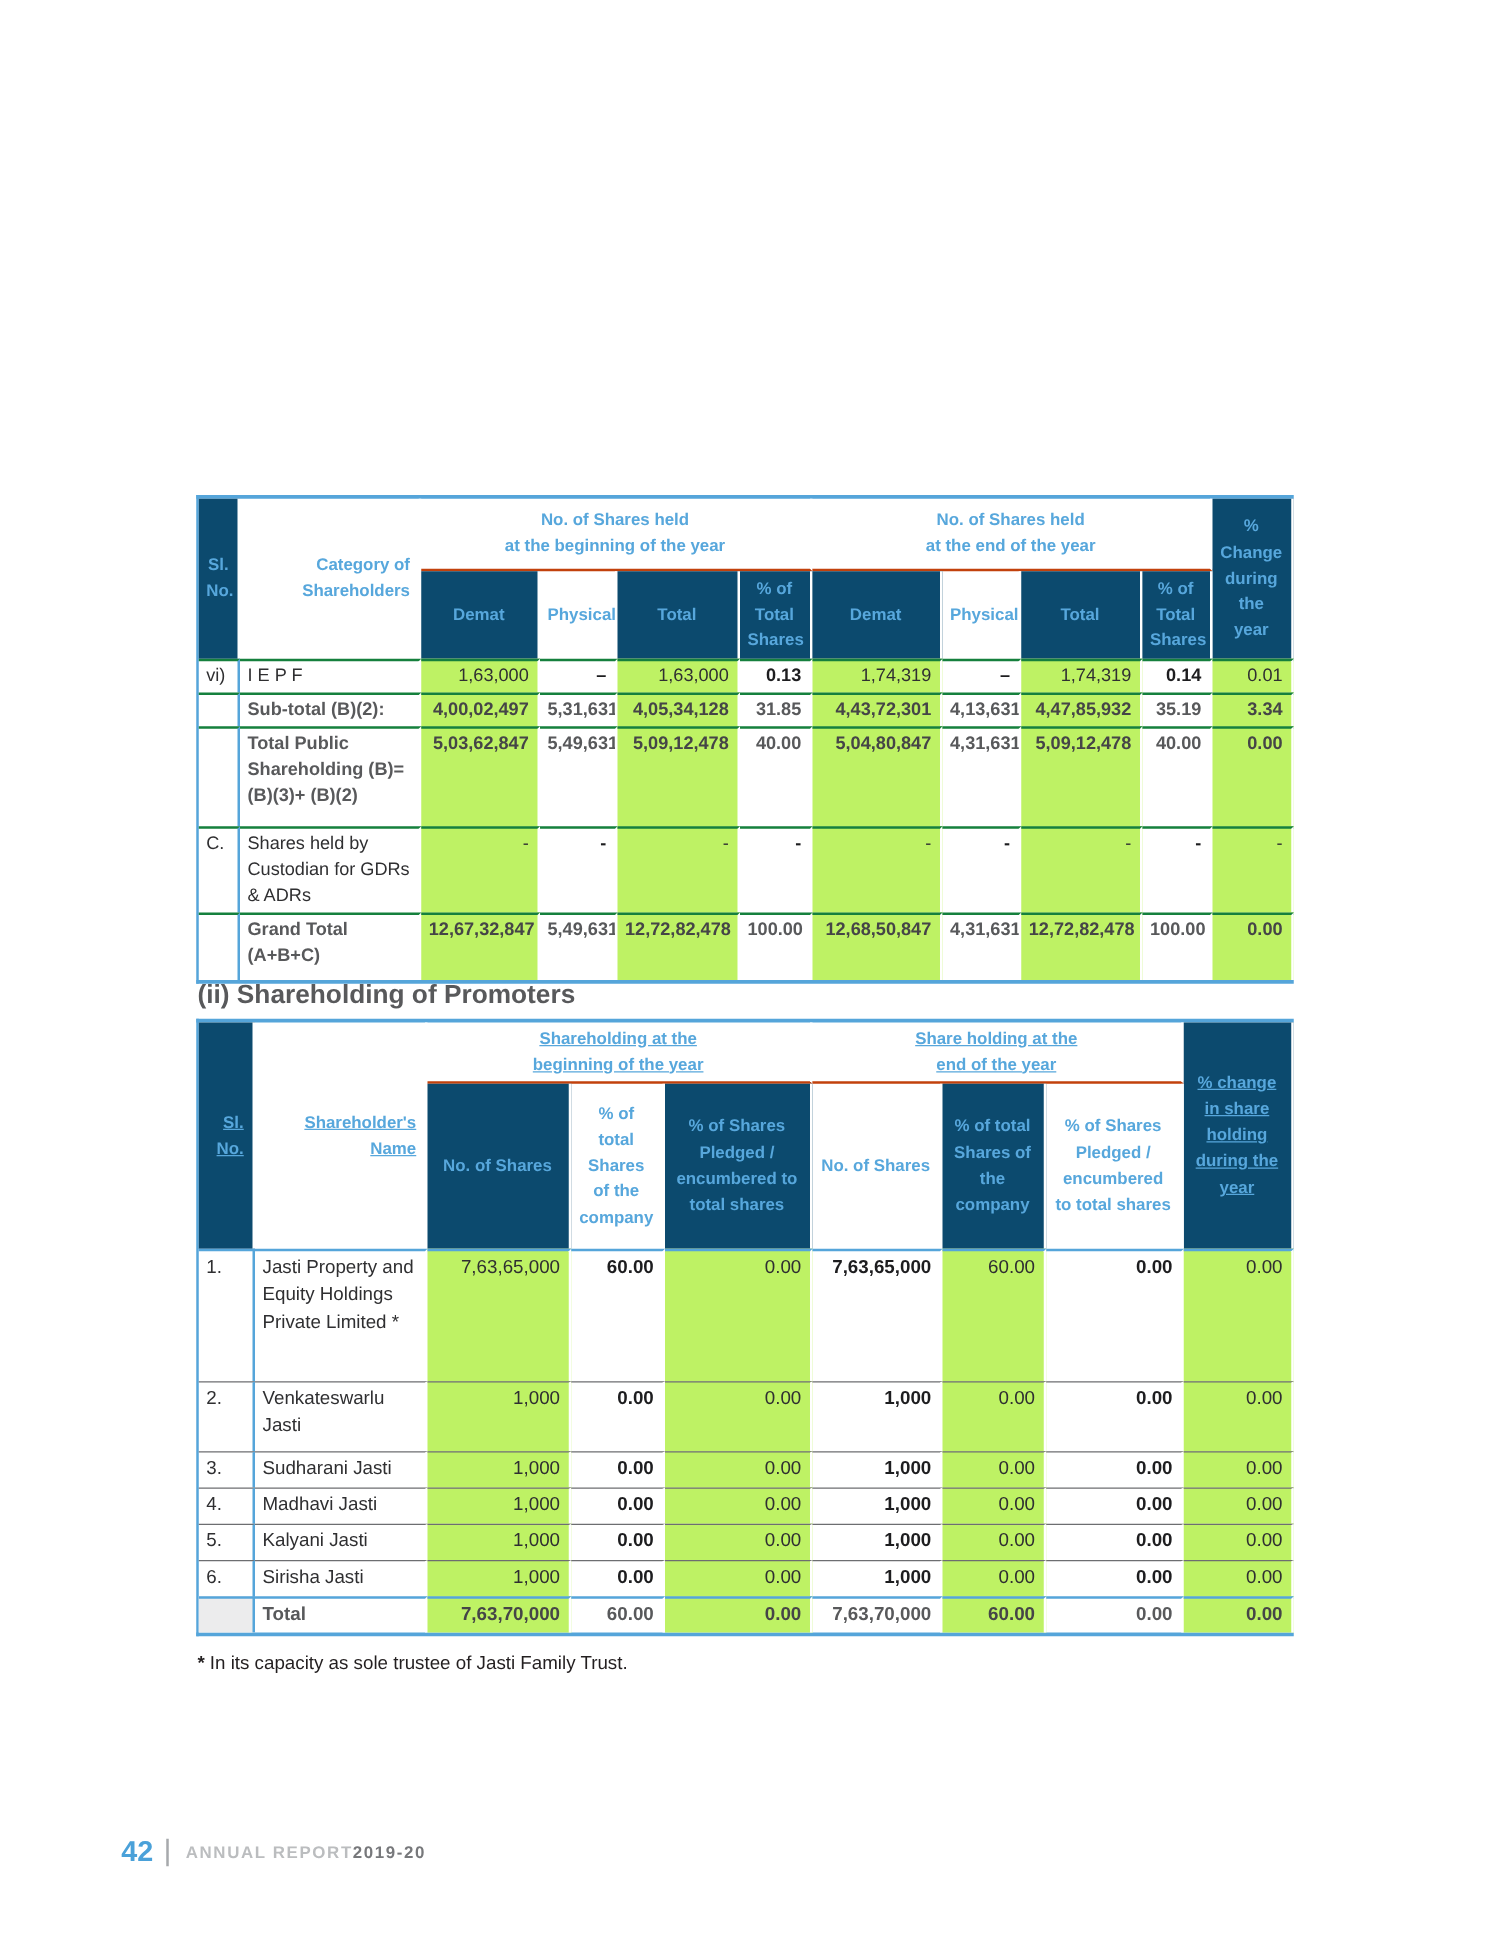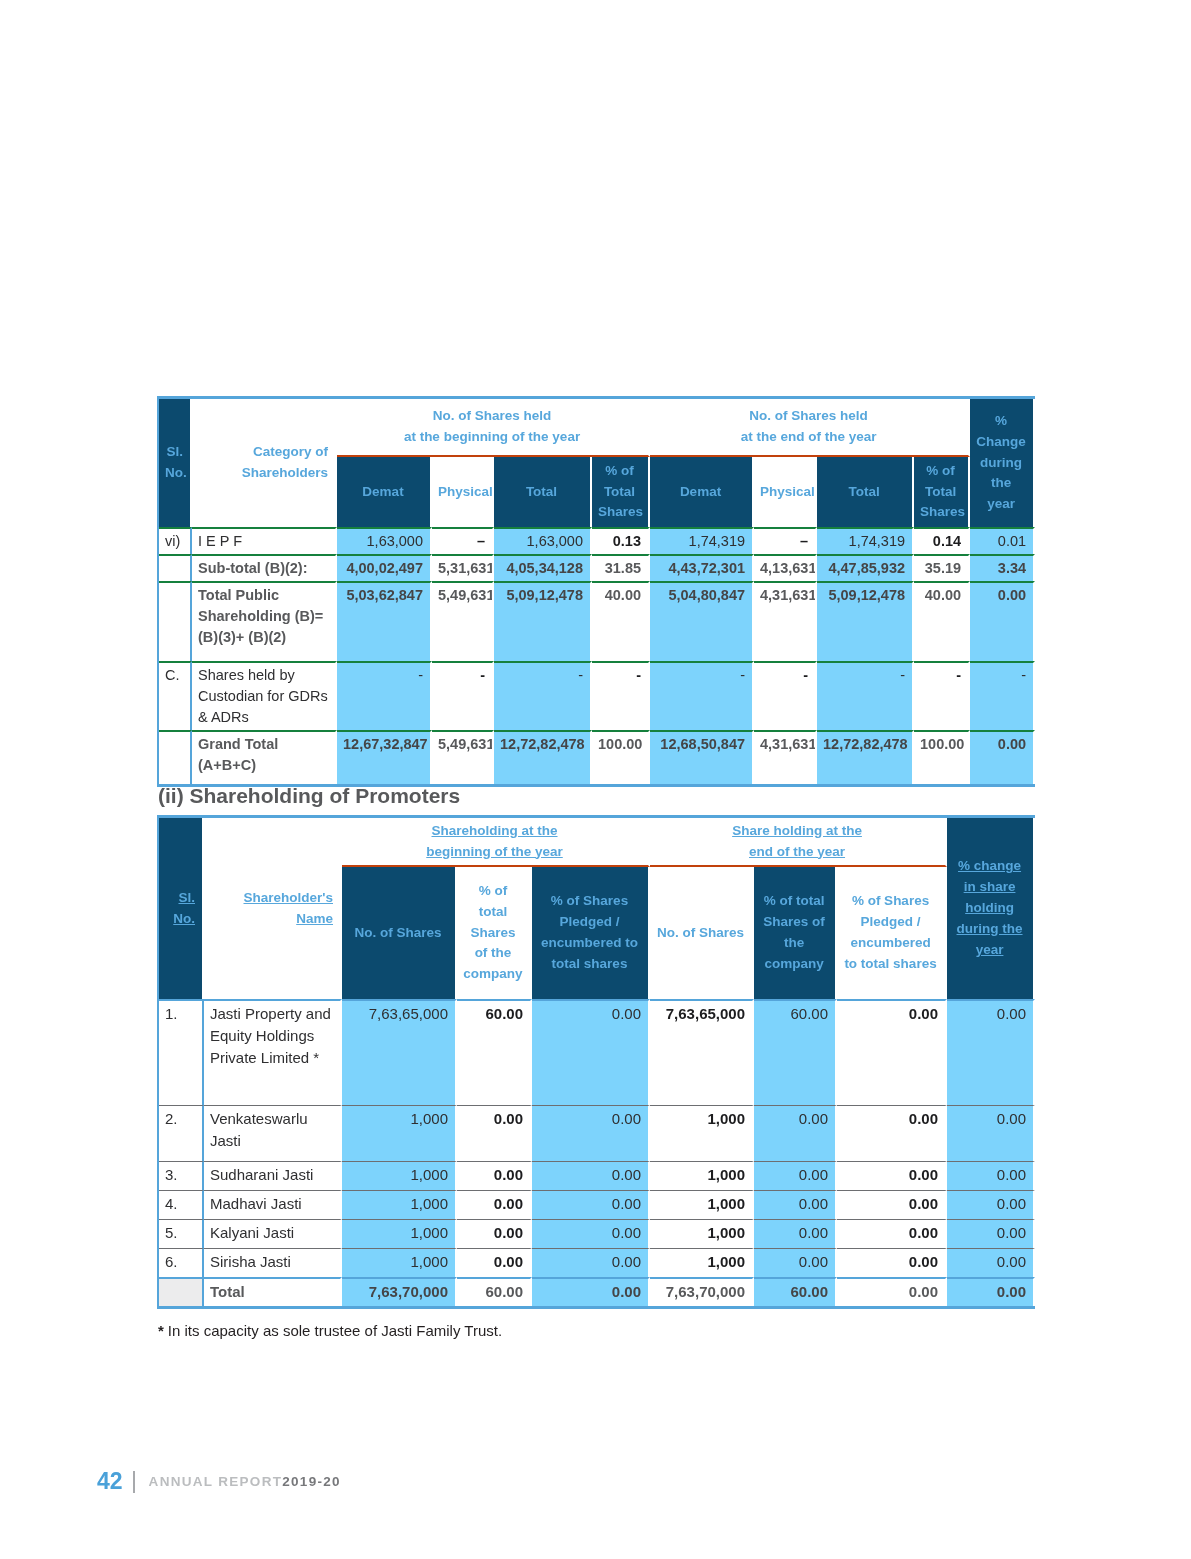--- a/index.html
+++ b/index.html
@@ -37,21 +37,21 @@
     line-height:1.55;
     text-align:center;
     vertical-align:middle;
   }
   table.sh th.lft{text-align:right;}
   table.sh th.g{background:#0c4a6e;}
   table.sh th.grp{border-bottom:2px solid #c2410c;white-space:pre-line;}
   table.sh td.v{text-align:right;}
   table.sh td:first-child{border-right:2px solid #55a5da;}
   
-  table.sh tbody td:nth-child(2n+3){background:#7dd3fc;}
+  table.sh tbody td:nth-child(2n+3){background:#bef264;}
   
   table.sh tbody tr.plain td.v:nth-child(even){font-weight:bold;color:#1d1d1f;}
   
   table.sh tbody tr.total td{font-weight:bold;color:#58595b;}
   table.sh tbody tr.total td:nth-child(2n+3){color:#454547;}
 
   
   #t1 thead tr.grp-row th{height:58px;}
   #t1 thead tr.sub-row th{height:70px;}
   #t1 tbody td{border-top:2px solid #15803d;height:24px;}

